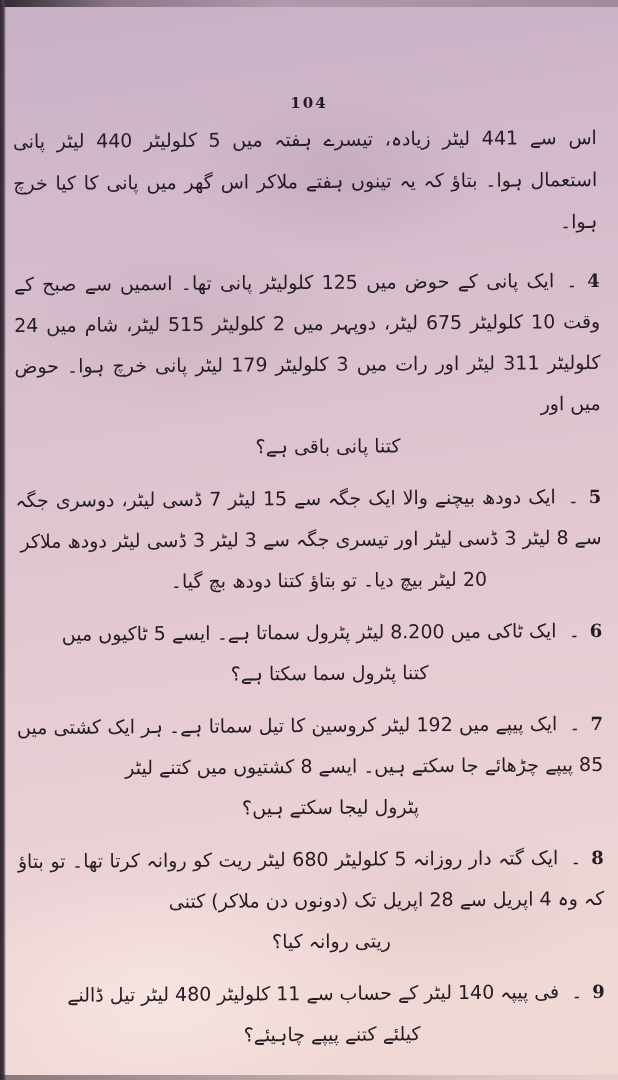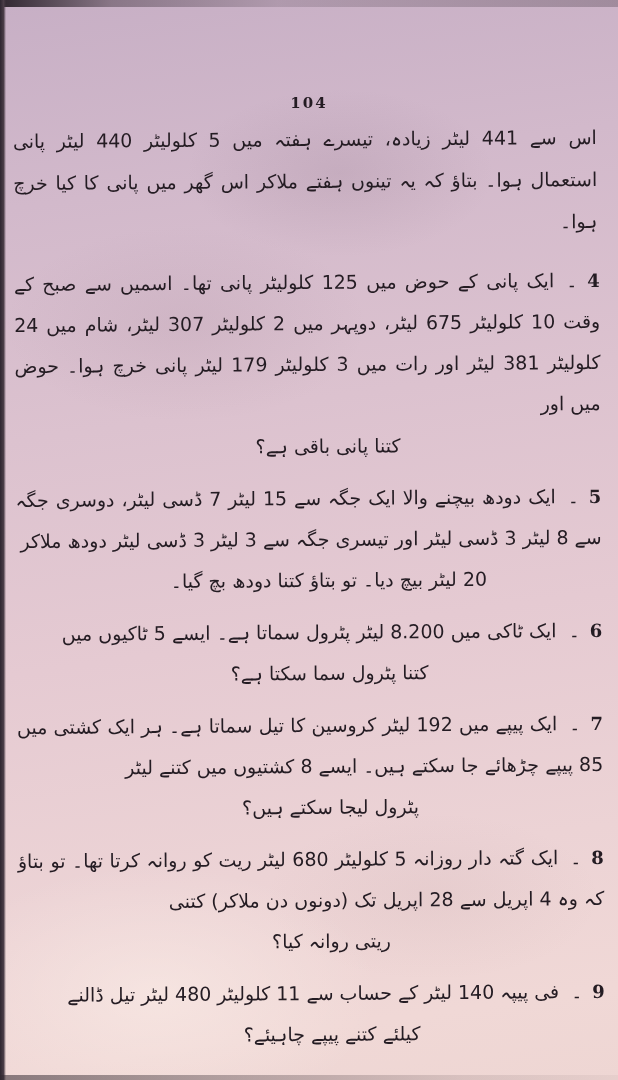--- a/index.html
+++ b/index.html
@@ -93,21 +93,21 @@
 
   <div class="page-number">104</div>
 
   <div class="content">
 
     <p class="intro">اس سے 441 لیٹر زیادہ، تیسرے ہفتہ میں 5 کلولیٹر 440 لیٹر پانی استعمال ہوا۔ بتاؤ کہ یہ تینوں ہفتے ملاکر اس گھر میں پانی کا کیا خرچ ہوا۔</p>
 
     <div>
 
       <div class="problem">
-        <div class="p-body"><span class="p-num">4</span><span class="p-sep">۔</span><span>ایک پانی کے حوض میں 125 کلولیٹر پانی تھا۔ اسمیں سے صبح کے وقت 10 کلولیٹر 675 لیٹر، دوپہر میں 2 کلولیٹر 307 لیٹر، شام میں 24 کلولیٹر 381 لیٹر اور رات میں 3 کلولیٹر 179 لیٹر پانی خرچ ہوا۔ حوض میں اور</span></div>
+        <div class="p-body"><span class="p-num">4</span><span class="p-sep">۔</span><span>ایک پانی کے حوض میں 125 کلولیٹر پانی تھا۔ اسمیں سے صبح کے وقت 10 کلولیٹر 675 لیٹر، دوپہر میں 2 کلولیٹر 515 لیٹر، شام میں 24 کلولیٹر 311 لیٹر اور رات میں 3 کلولیٹر 179 لیٹر پانی خرچ ہوا۔ حوض میں اور</span></div>
         <div class="p-closing">کتنا پانی باقی ہے؟</div>
       </div>
 
       <div class="problem">
         <div class="p-body"><span class="p-num">5</span><span class="p-sep">۔</span><span>ایک دودھ بیچنے والا ایک جگہ سے 15 لیٹر 7 ڈسی لیٹر، دوسری جگہ سے 8 لیٹر 3 ڈسی لیٹر اور تیسری جگہ سے 3 لیٹر 3 ڈسی لیٹر دودھ ملاکر</span></div>
         <div class="p-closing">20 لیٹر بیچ دیا۔ تو بتاؤ کتنا دودھ بچ گیا۔</div>
       </div>
 
       <div class="problem">
         <div class="p-body"><span class="p-num">6</span><span class="p-sep">۔</span><span>ایک ٹاکی میں 8.200 لیٹر پٹرول سماتا ہے۔ ایسے 5 ٹاکیوں میں</span></div>

